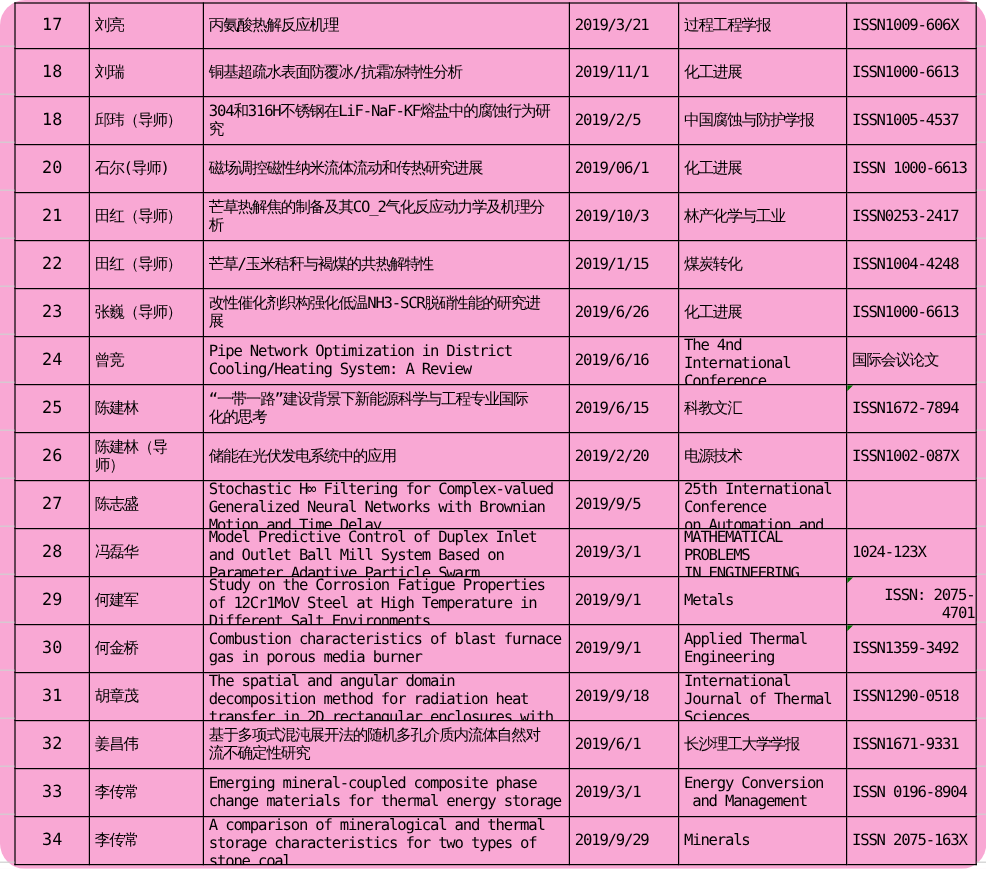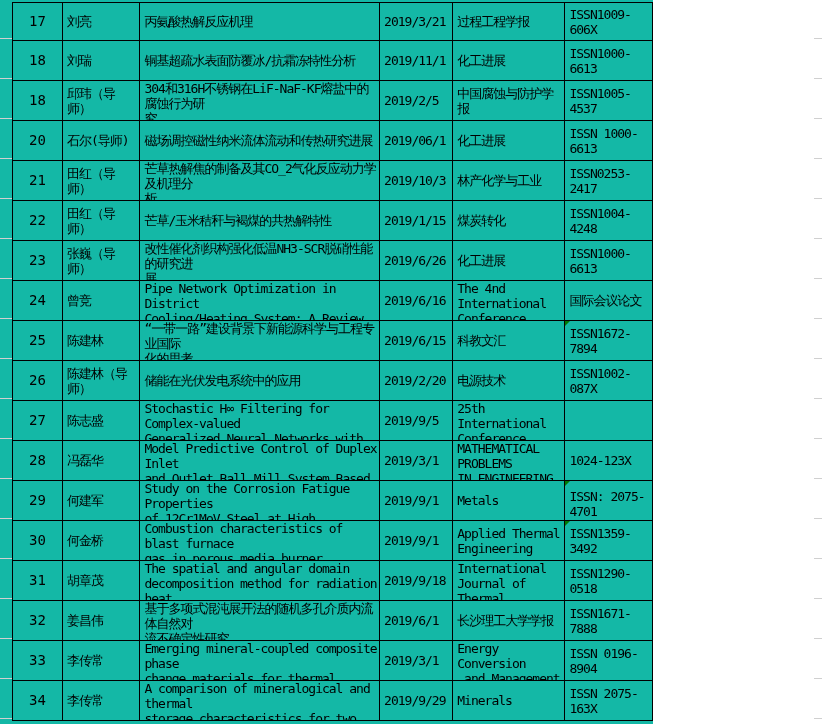--- a/index.html
+++ b/index.html
@@ -1,29 +1,29 @@
 <!DOCTYPE html>
 <html><head>
 <meta charset="utf-8">
 <style>
   html,body{margin:0;padding:0;background:#ffffff;width:822px;height:724px;overflow:hidden;}
-  #stage{position:relative;width:653px;height:724px;background:#14b8a6;
-         font-family:"DejaVu Sans Mono","Liberation Mono",monospace;color:#000;}
+  #stage{position:relative;width:822px;height:724px;background:#f9a8d4;
+         font-family:"DejaVu Sans Mono","Liberation Mono",monospace;color:#000;border-radius:21px;}
   
   .gridline{position:absolute;height:1px;background:#d0d0d0;}
   
   table#pubtable{position:absolute;left:12px;top:2px;border-collapse:collapse;table-layout:fixed;}
   #pubtable td{border:1px solid #000;padding:0;vertical-align:top;position:relative;overflow:hidden;}
   .cellbox{display:flex;flex-direction:column;overflow:hidden;height:39px;}
   tr.r0 .cellbox{height:37px;}
   .txt{margin:auto 0;padding:0 1px 0 4px;font-size:13px;line-height:15px;
        letter-spacing:-1px;white-space:pre-wrap;word-break:break-word;}
   td.c-no .txt{text-align:center;padding:0;letter-spacing:0;font-size:14px;}
   td.c-name .txt{padding-left:4px;}
-  .vbottom .txt{margin-top:auto;margin-bottom:1px;}
+  .vbottom .txt{margin-top:auto;margin-bottom:1px;text-align:right;}
   .flag{position:absolute;top:0;left:0;width:0;height:0;
         border-top:5px solid #007700;border-right:5px solid transparent;}
 </style>
 </head>
 <body>
 
 <div id="stage">
 
   <table id="pubtable">
     <colgroup>
@@ -564,21 +564,21 @@
               <span class="txt">2019/6/1</span>
             </div>
           </td>
       <td class="c-journal">
             <div class="cellbox">
               <span class="txt">长沙理工大学学报</span>
             </div>
           </td>
       <td class="c-issn">
             <div class="cellbox">
-              <span class="txt">ISSN1671-7888</span>
+              <span class="txt">ISSN1671-9331</span>
             </div>
           </td>
     </tr>
         <tr>
       <td class="c-no">
             <div class="cellbox">
               <span class="txt">33</span>
             </div>
           </td>
       <td class="c-name">

